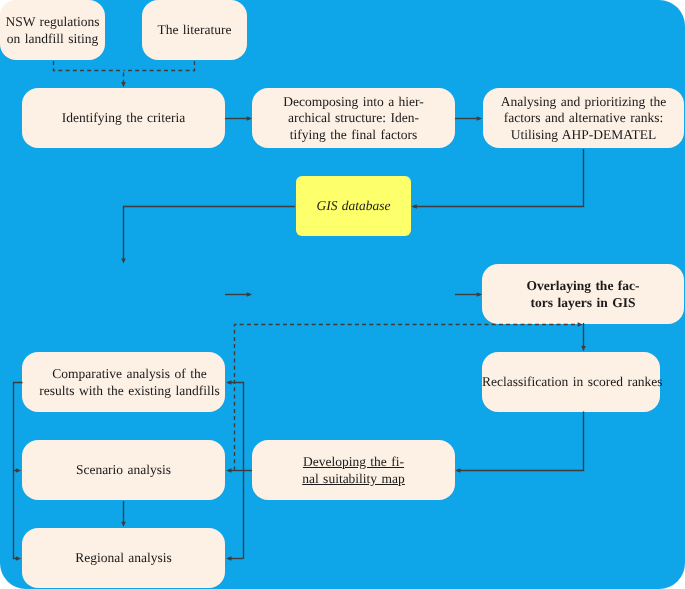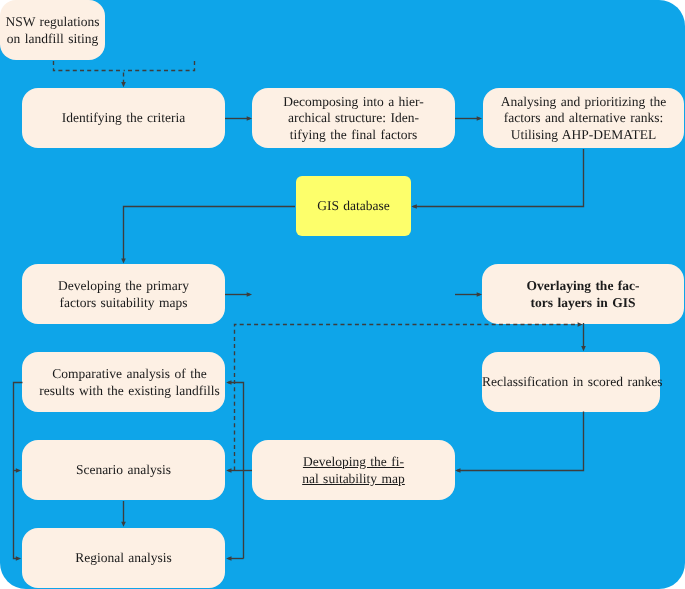--- a/index.html
+++ b/index.html
@@ -99,45 +99,44 @@
 
     <path class="e dashed" d="M234.5,470.5 L234.5,324.5 L577,324.5"></path>
     <polygon class="ah" points="577.60,322.3 582.60,324.5 577.60,326.7"></polygon>
   </svg>
 
   <div class="node peach" style="left:0px;top:0px;width:105px;height:60px;">
     <span class="txt">NSW regulations
 on landfill siting</span>
   </div>
 
+  <div class="node peach" style="left:142px;top:0px;width:105px;height:60px;">
+    <span class="txt">The literature</span>
+  </div>
 
   <div class="node peach" style="left:22px;top:88px;width:203px;height:60px;">
     <span class="txt">Identifying the criteria</span>
   </div>
 
   <div class="node peach" style="left:252px;top:88px;width:203px;height:60px;">
     <span class="txt">Decomposing into a hier-
 archical structure: Iden-
 tifying the final factors</span>
   </div>
 
   <div class="node peach" style="left:483px;top:88px;width:201px;height:60px;">
     <span class="txt">Analysing and prioritizing the
 factors and alternative ranks:
 Utilising AHP-DEMATEL</span>
   </div>
 
-  <div class="node yellow" style="left:296px;top:176px;width:115px;height:60px;">
+  <div class="node yellow" style="left:296px;top:176px;width:115px;height:60px;font-style:italic;">
     <span class="txt">GIS database</span>
   </div>
 
-  <div class="node peach" style="left:22px;top:264px;width:203px;height:60px;">
-    <span class="txt">Developing the primary
-factors suitability maps</span>
-  </div>
 
 
   <div class="node peach" style="left:482px;top:264px;width:202px;height:60px;font-weight:bold;">
     <span class="txt">Overlaying the fac-
 tors layers in GIS</span>
   </div>
 
   <div class="node peach" style="left:482px;top:352px;width:178px;height:60px;">
     <span class="txt">Reclassification in scored rankes</span>
   </div>

